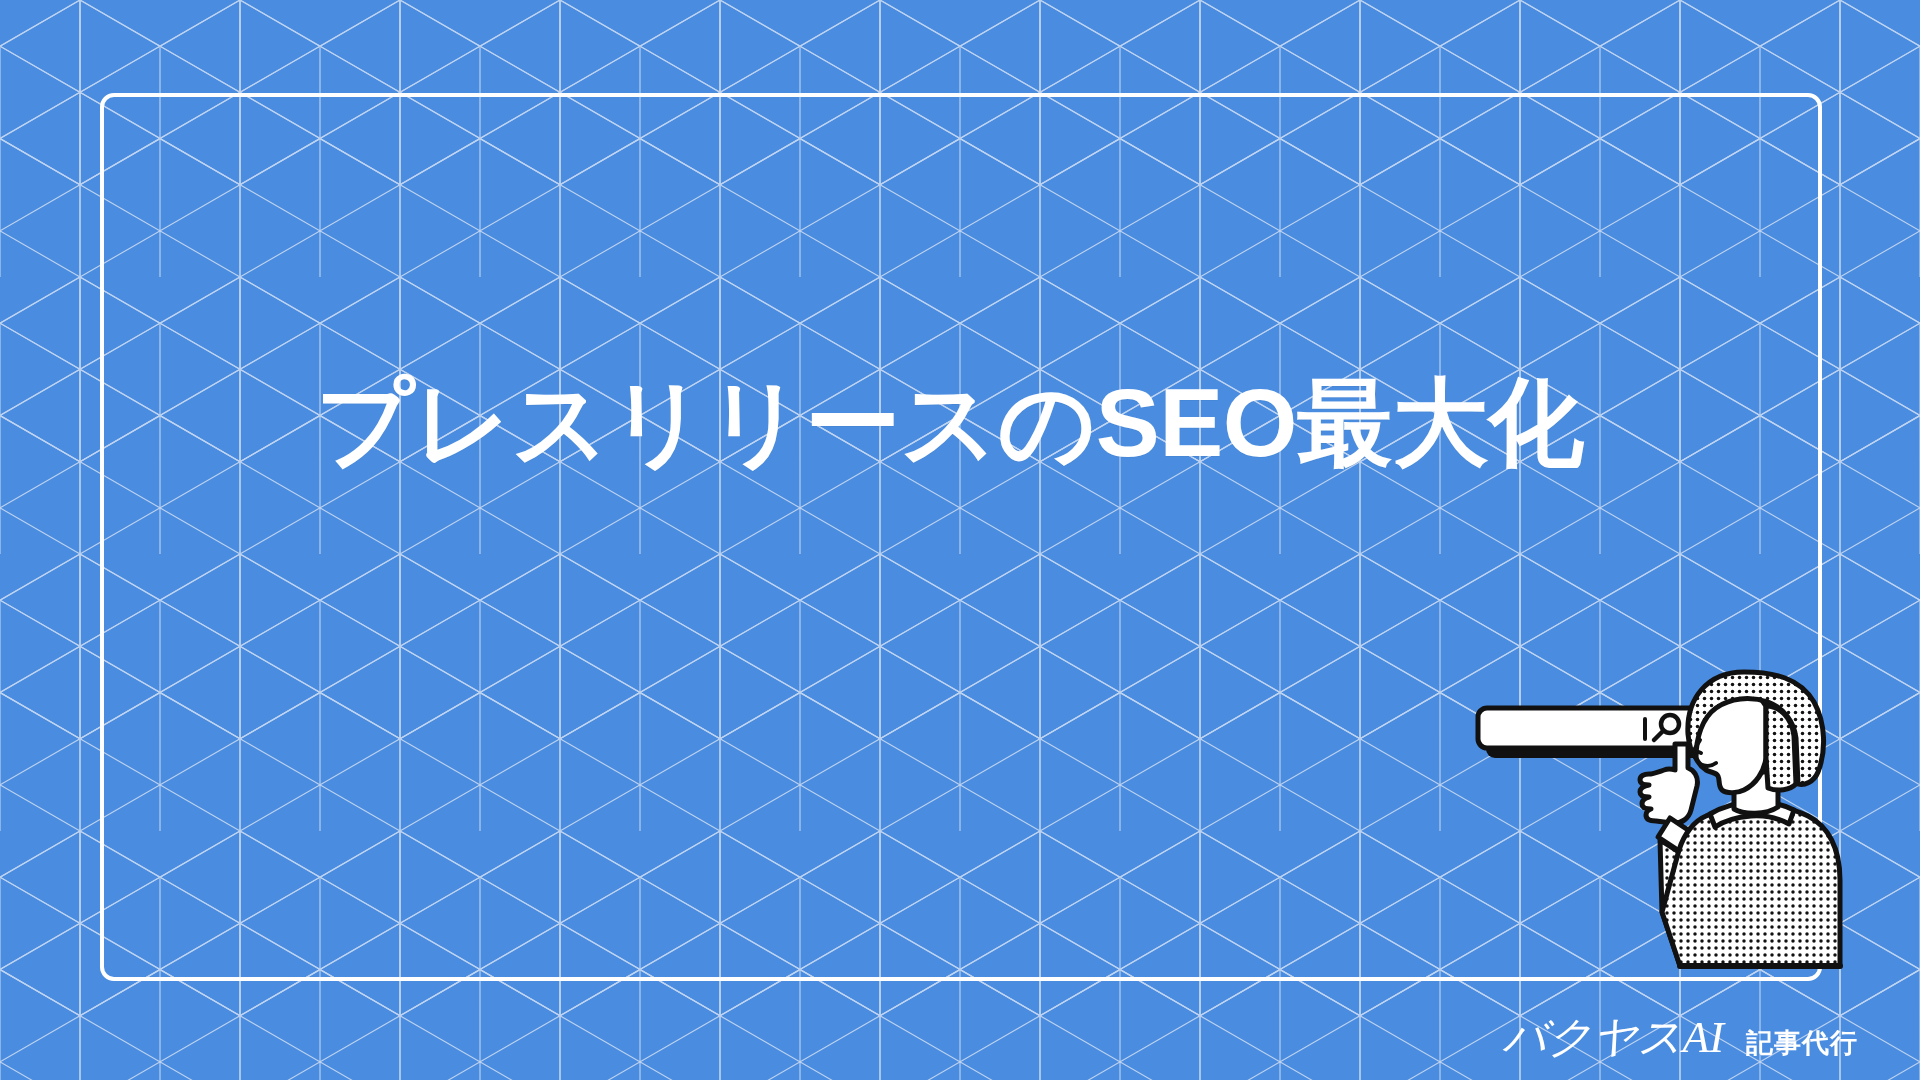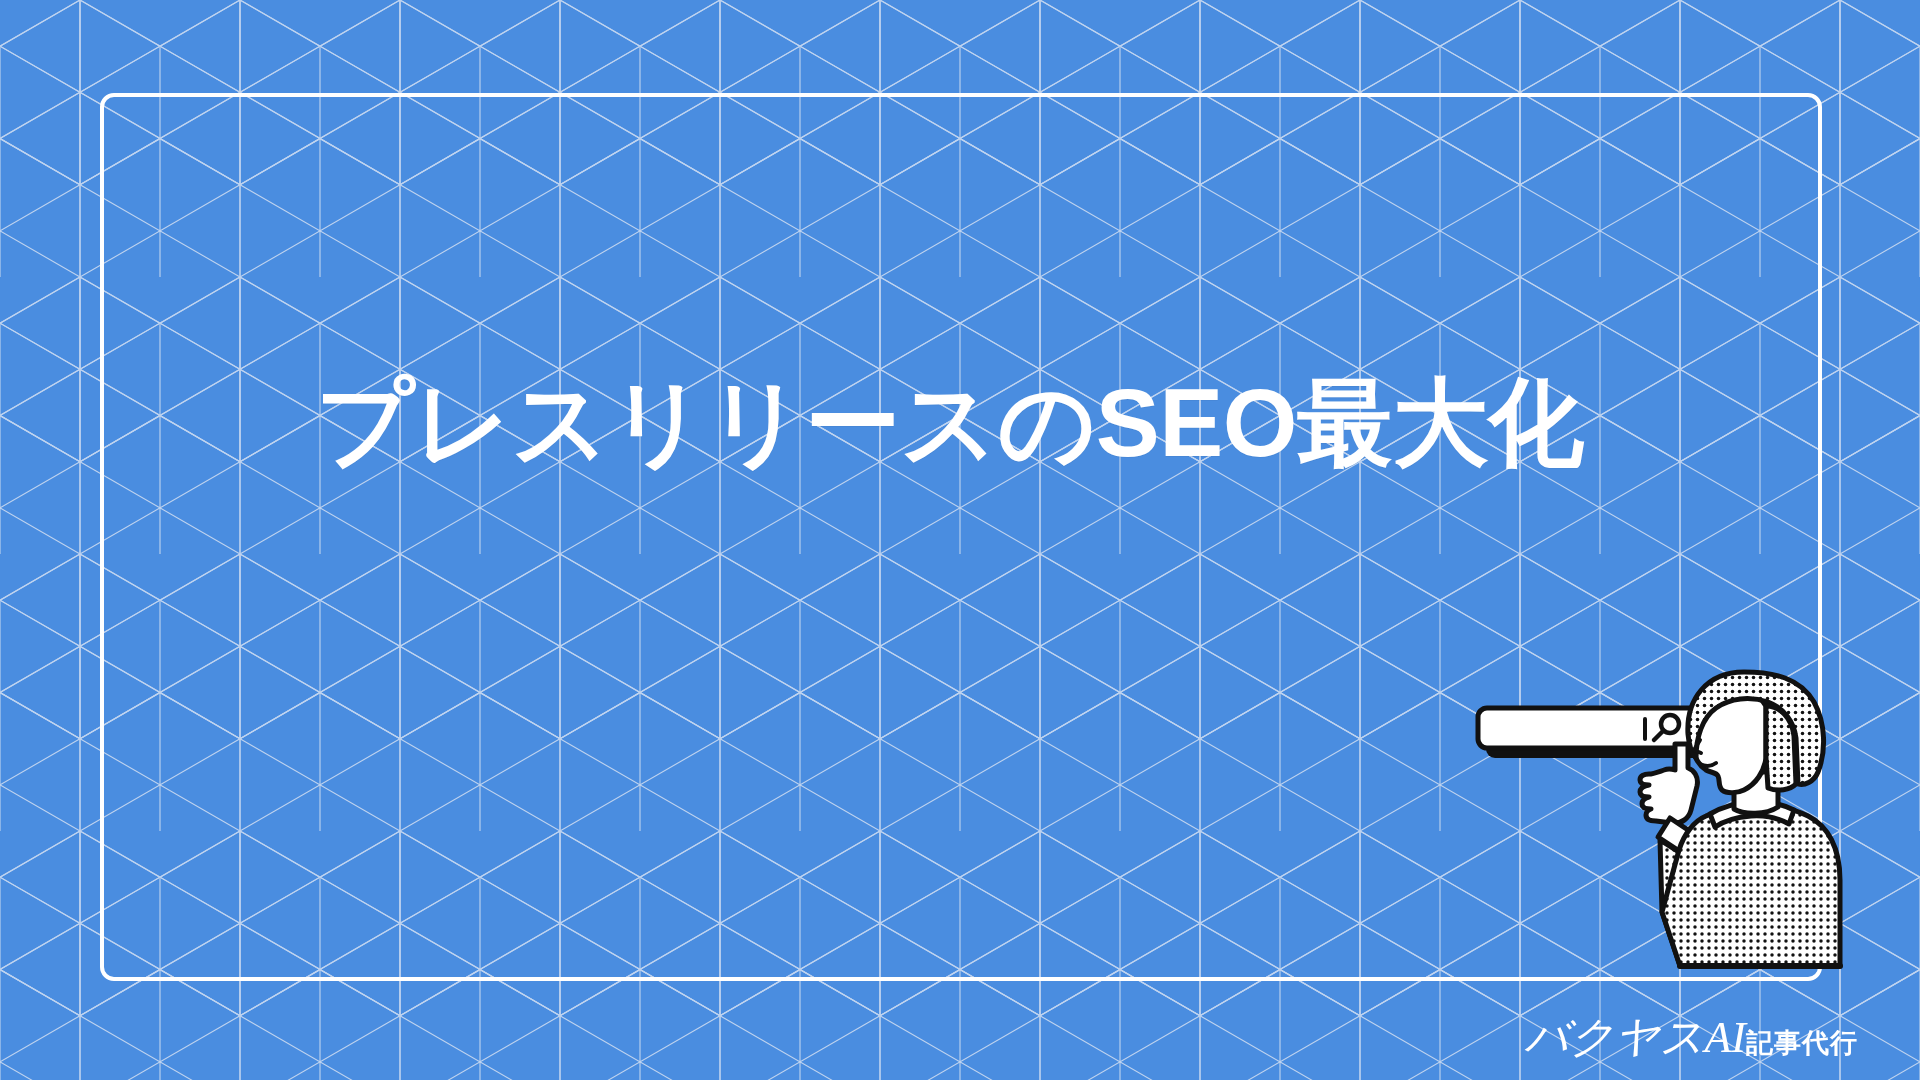--- a/index.html
+++ b/index.html
@@ -85,21 +85,21 @@
   }
 
   
   #logo {
     position: absolute;
     right: 62px;
     bottom: 20px;
     z-index: 5;
     display: flex;
     align-items: baseline;
-    gap: 0;
+    gap: 22px;
     color: #ffffff;
     white-space: nowrap;
   }
   #logo-mark {
     font-family: "Liberation Serif", "DejaVu Serif", serif;
     font-size: 44px;
     font-weight: 400;
     font-style: italic;
     letter-spacing: 0px;
     line-height: 1;

